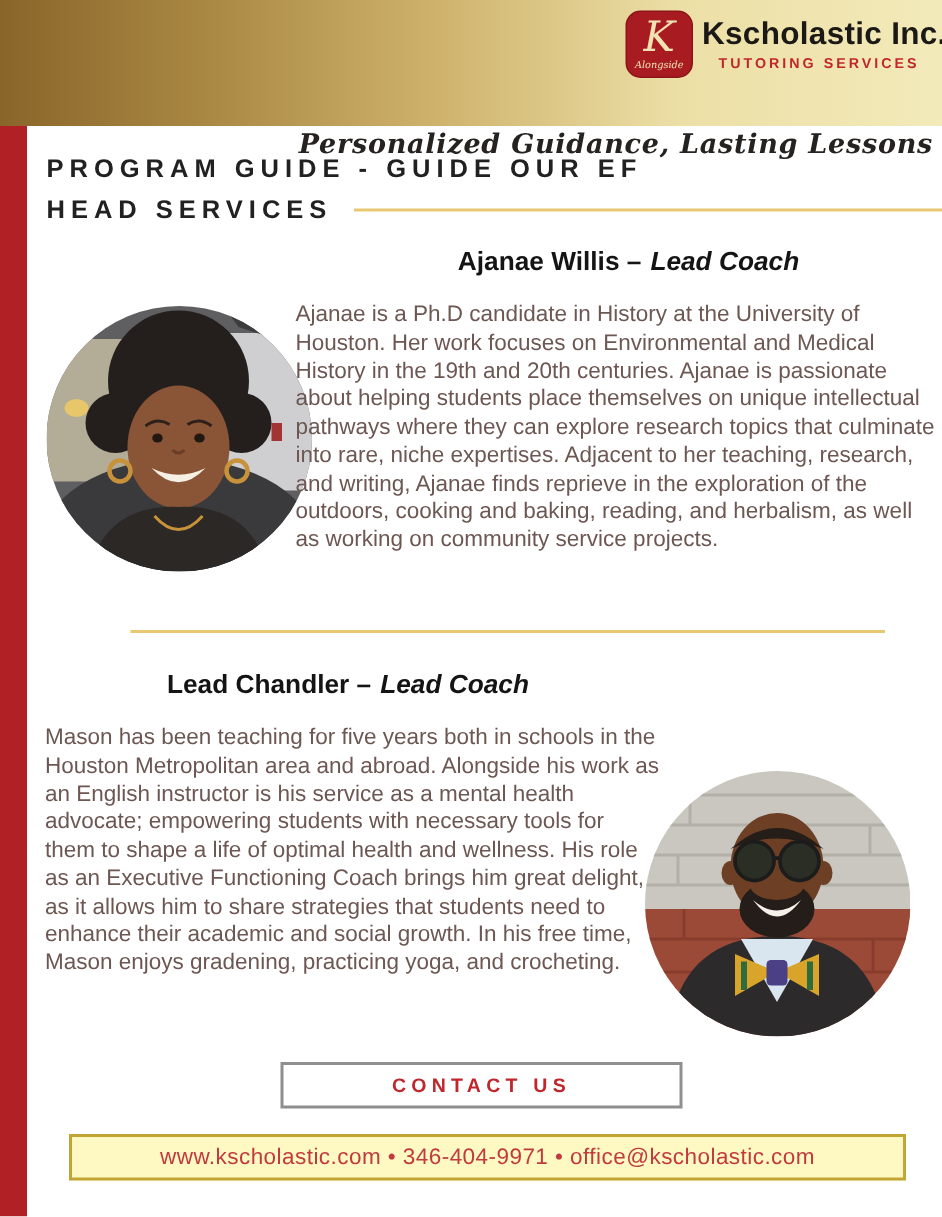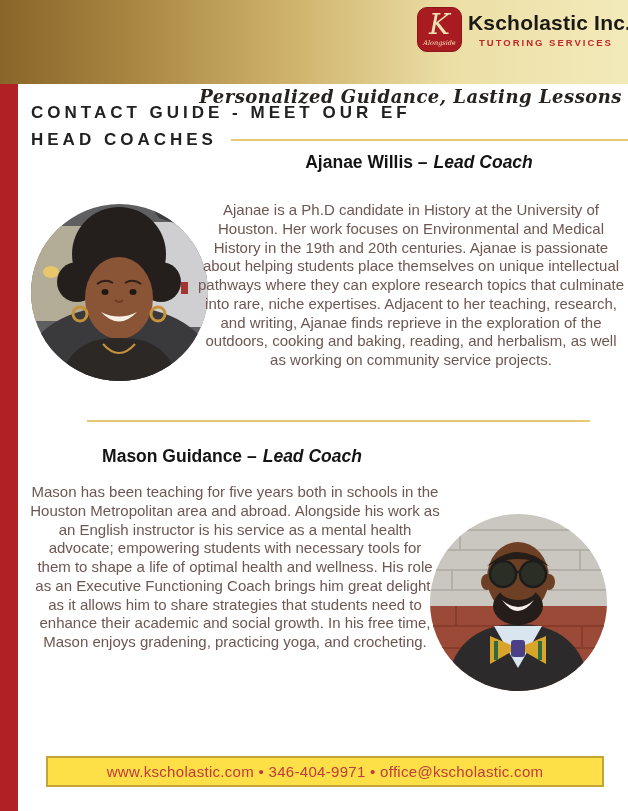--- a/index.html
+++ b/index.html
@@ -33,24 +33,24 @@
 
   
   .title-block { position:absolute; left:31px; top:99px; width:597px; }
   .title-line { font-size:17px; line-height:27px; font-weight:800; letter-spacing:4px; color:#212121; white-space:nowrap; }
   .title-row2 { display:flex; align-items:center; }
   .gold-rule { flex:1; height:2px; background:#e9c872; margin-left:14px; }
 
   
   .coach-heading { position:absolute; font-size:17.5px; font-weight:700; color:#141414; text-align:center; white-space:nowrap; }
   .coach-heading .role { font-style:italic; margin-left:6px; }
-  .heading-1 { top:152px; left:210px; width:418px; }
+  .heading-1 { top:164px; left:210px; width:418px; }
   .heading-2 { top:446px; left:32px; width:400px; }
 
-  .bio { position:absolute; font-size:15px; line-height:1.25; color:#6d5752; text-align:center; }
+  .bio { position:absolute; font-size:15px; line-height:1.25; color:#6d5752; text-align:left; }
   .bio-1 { left:197px; top:201px; width:428px; }
   .bio-2 { left:30px; top:483px; width:410px; }
 
   .photo { position:absolute; width:177px; height:177px; border-radius:50%; overflow:hidden; }
   .photo svg { display:block; width:100%; height:100%; }
   .photo-1 { left:31px; top:204px; }
   .photo-2 { left:430px; top:514px; }
 
   .divider { position:absolute; left:87px; top:420px; width:503px; height:2px; background:#e9c872; }
 
@@ -59,21 +59,21 @@
     position:absolute; left:187px; top:708px; width:268px; height:31px;
     background:#ffffff; border:2px solid #8f8f8f; border-radius:0;
     display:flex; align-items:center; justify-content:center;
     font-family:"Liberation Sans", sans-serif;
     font-size:13px; font-weight:800; letter-spacing:3.5px; color:#c0272d; cursor:pointer;
   }
 
   
   .footer-box {
     position:absolute; left:46px; top:756px; width:558px; height:31px;
-    border:2px solid #c2a535; background:#fde047;
+    border:2px solid #c2a535; background:#fef9c3;
     display:flex; align-items:center; justify-content:center;
     font-size:15px; color:#c13a3e; letter-spacing:0.3px; white-space:nowrap;
   }
 </style>
 </head>
 <body>
 
 <div class="page">
 
   <div class="header">
@@ -84,23 +84,23 @@
     <div class="brand">
       <div class="brand-name">Kscholastic Inc.</div>
       <div class="brand-sub">TUTORING SERVICES</div>
     </div>
     <div class="tagline">Personalized Guidance, Lasting Lessons</div>
   </div>
 
   <div class="red-bar"></div>
 
   <div class="title-block">
-    <div class="title-line">CONTACT GUIDE - MEET OUR EF</div>
+    <div class="title-line">PROGRAM GUIDE - GUIDE OUR EF</div>
     <div class="title-row2">
-      <div class="title-line">HEAD COACHES</div>
+      <div class="title-line">HEAD SERVICES</div>
       <div class="gold-rule"></div>
     </div>
   </div>
 
   <div class="coach-heading heading-1">
     <span>Ajanae Willis –</span><span class="role">Lead Coach</span>
   </div>
 
   <div class="photo photo-1">
     <svg viewBox="0 0 177 177" xmlns="http://www.w3.org/2000/svg">
@@ -127,21 +127,21 @@
       <path d="M28,177 Q40,132 88,134 Q136,132 148,177 Z" fill="#2c2826"></path>
       <path d="M72,140 Q88,158 104,140" stroke="#c8923a" stroke-width="2" fill="none"></path>
     </svg>
   </div>
 
   <div class="bio bio-1">Ajanae is a Ph.D candidate in History at the University of Houston. Her work focuses on Environmental and Medical History in the 19th and 20th centuries. Ajanae is passionate about helping students place themselves on unique intellectual pathways where they can explore research topics that culminate into rare, niche expertises. Adjacent to her teaching, research, and writing, Ajanae finds reprieve in the exploration of the outdoors, cooking and baking, reading, and herbalism, as well as working on community service projects.</div>
 
   <div class="divider"></div>
 
   <div class="coach-heading heading-2">
-    <span>Mason Guidance –</span><span class="role">Lead Coach</span>
+    <span>Lead Chandler –</span><span class="role">Lead Coach</span>
   </div>
 
   <div class="bio bio-2">Mason has been teaching for five years both in schools in the Houston Metropolitan area and abroad. Alongside his work as an English instructor is his service as a mental health advocate; empowering students with necessary tools for them to shape a life of optimal health and wellness. His role as an Executive Functioning Coach brings him great delight, as it allows him to share strategies that students need to enhance their academic and social growth. In his free time, Mason enjoys gradening, practicing yoga, and crocheting.</div>
 
   <div class="photo photo-2">
     <svg viewBox="0 0 177 177" xmlns="http://www.w3.org/2000/svg">
       <rect x="0" y="0" width="177" height="92" fill="#c9c7bf"></rect>
       <g stroke="#b2b0a7" stroke-width="2">
         <line x1="0" y1="16" x2="177" y2="16"></line>
         <line x1="0" y1="36" x2="177" y2="36"></line>
@@ -174,18 +174,19 @@
       <circle cx="103" cy="60" r="13" fill="#232c26" fill-opacity="0.9" stroke="#1c1c1c" stroke-width="2.5"></circle>
       <line x1="86" y1="58" x2="90" y2="58" stroke="#1c1c1c" stroke-width="2.5"></line>
       <polygon points="60,122 88,134 60,150" fill="#d8a52a"></polygon>
       <polygon points="116,122 88,134 116,150" fill="#d8a52a"></polygon>
       <line x1="66" y1="127" x2="66" y2="146" stroke="#2e6b3f" stroke-width="4"></line>
       <line x1="110" y1="127" x2="110" y2="146" stroke="#2e6b3f" stroke-width="4"></line>
       <rect x="81" y="126" width="14" height="17" rx="3" fill="#4b3f86"></rect>
     </svg>
   </div>
 
+  <div class="contact-btn">CONTACT US</div>
 
   <div class="footer-box">
     <span>www.kscholastic.com • 346-404-9971 • office@kscholastic.com</span>
   </div>
 
 </div>
 
 </body></html>

